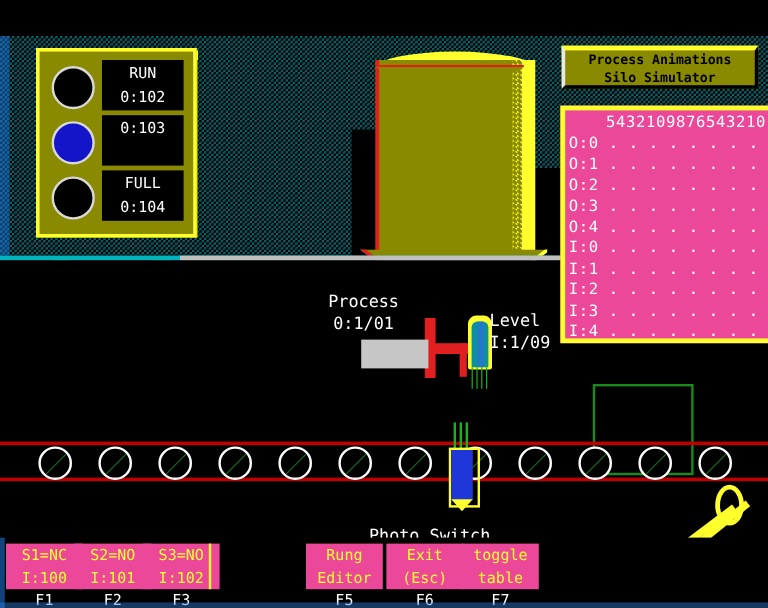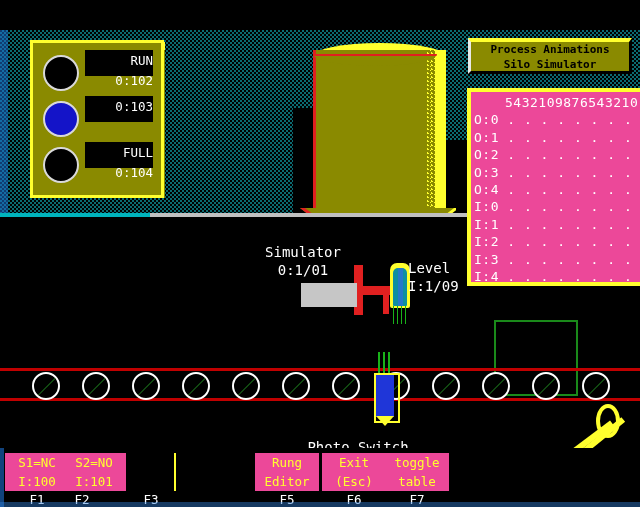--- a/index.html
+++ b/index.html
@@ -131,22 +131,22 @@
           border-radius:50%;background:transparent;}
   #mot-label{position:absolute;left:550px;top:465px;color:#fff;font-size:14px;line-height:18px;}
 
   
   #panel{position:absolute;left:30px;top:10px;width:128px;height:152px;background:#8a8a00;
          border:3px solid #ffff2e;}
   #panel-shadow{position:absolute;left:158px;top:16px;width:7px;height:152px;background:#8a8a00;}
   #panel-shadow2{position:absolute;left:158px;top:12px;width:7px;height:8px;background:#ffff2e;}
   .lamp{position:absolute;left:10px;width:32px;height:32px;border-radius:50%;border:2px solid #d9d9d9;}
   .lamp.off{background:#000;} .lamp.on{background:#1414c8;}
-  .lamplabel{position:absolute;left:52px;width:68px;height:26px;background:#000;color:#fff;
-             font-size:12.5px;line-height:20px;text-align:right;padding-top:1px;box-sizing:border-box;}
+  .lamplabel{position:absolute;left:52px;width:68px;height:42px;background:#000;color:#fff;
+             font-size:12.5px;line-height:20px;text-align:center;padding-top:1px;box-sizing:border-box;}
 
   
   #titleplate{position:absolute;left:468px;top:8px;width:164px;height:36px;background:#8a8a00;
               border-top:4px solid #ffff2e;border-left:3px solid #e8e8e8;
               border-right:3px solid #000;border-bottom:3px solid #000;box-sizing:border-box;}
   #titleplate div{color:#000000;font-size:11px;line-height:15px;text-align:center;font-weight:bold;}
 
   
   #dtable{position:absolute;left:467px;top:58px;width:188px;height:198px;background:#ec4899;
           border:4px solid #ffff2e;box-sizing:border-box;}
@@ -233,21 +233,21 @@
         <div class="drow"><span>O:4</span> <span>. . . . . . . . . . . . . . . .</span></div>
         <div class="drow"><span>I:0</span> <span>. . . . . . . . . . . . . . . .</span></div>
         <div class="drow"><span>I:1</span> <span>. . . . . . . . . . . . . . . 1</span></div>
         <div class="drow"><span>I:2</span> <span>. . . . . . . . . . . . . . . .</span></div>
         <div class="drow"><span>I:3</span> <span>. . . . . . . . . . . . . . . .</span></div>
         <div class="drow"><span>I:4</span> <span>. . . . . . . . . . . . . . . .</span></div>
       </div>
     </div>
 
     <div id="sol-label">
-      <div>Simulator</div>
+      <div>Process</div>
       <div>0:1/01</div>
     </div>
     <div id="pipe-v"></div>
     <div id="pipe-h"></div>
     <div id="pipe-v2"></div>
     <div id="sol-box"></div>
 
     <div id="lvl-body"></div>
     <div id="lvl-in"></div>
     <div id="lvl-in2"></div>
@@ -336,22 +336,26 @@
       <div class="fk" style="left:5px">
         <div>S1=NC</div>
         <div>I:100</div>
       </div>
       <div class="fkn" style="left:5px">F1</div>
 
       <div class="fk" style="left:62px">
         <div>S2=NO</div>
         <div>I:101</div>
       </div>
-      <div class="fkn" style="left:50px">F2</div>
-
+      <div class="fkn" style="left:62px">F2</div>
+
+      <div class="fk" style="left:119px">
+        <div>S3=NO</div>
+        <div>I:102</div>
+      </div>
       <div class="fkn" style="left:119px">F3</div>
 
       <div id="fkdiv"></div>
 
       <div class="fk" style="left:255px">
         <div>Rung</div>
         <div>Editor</div>
       </div>
       <div class="fkn" style="left:255px">F5</div>
 

